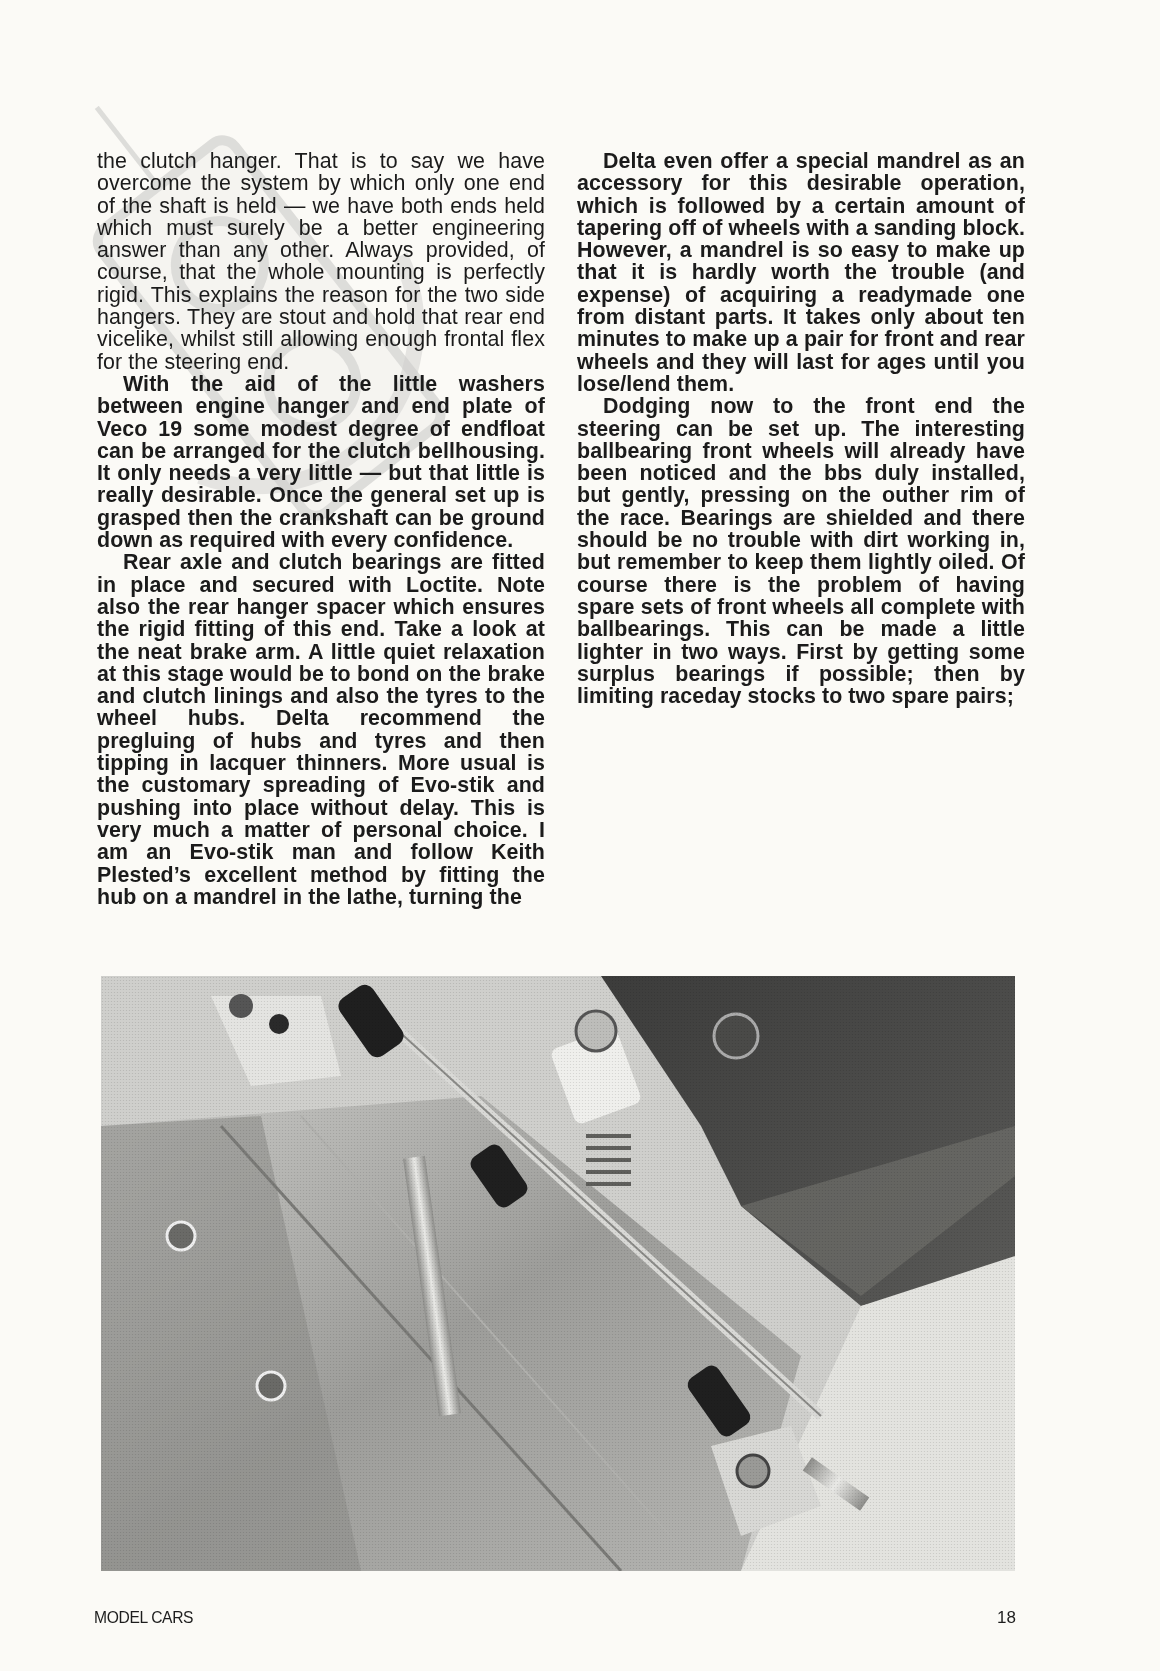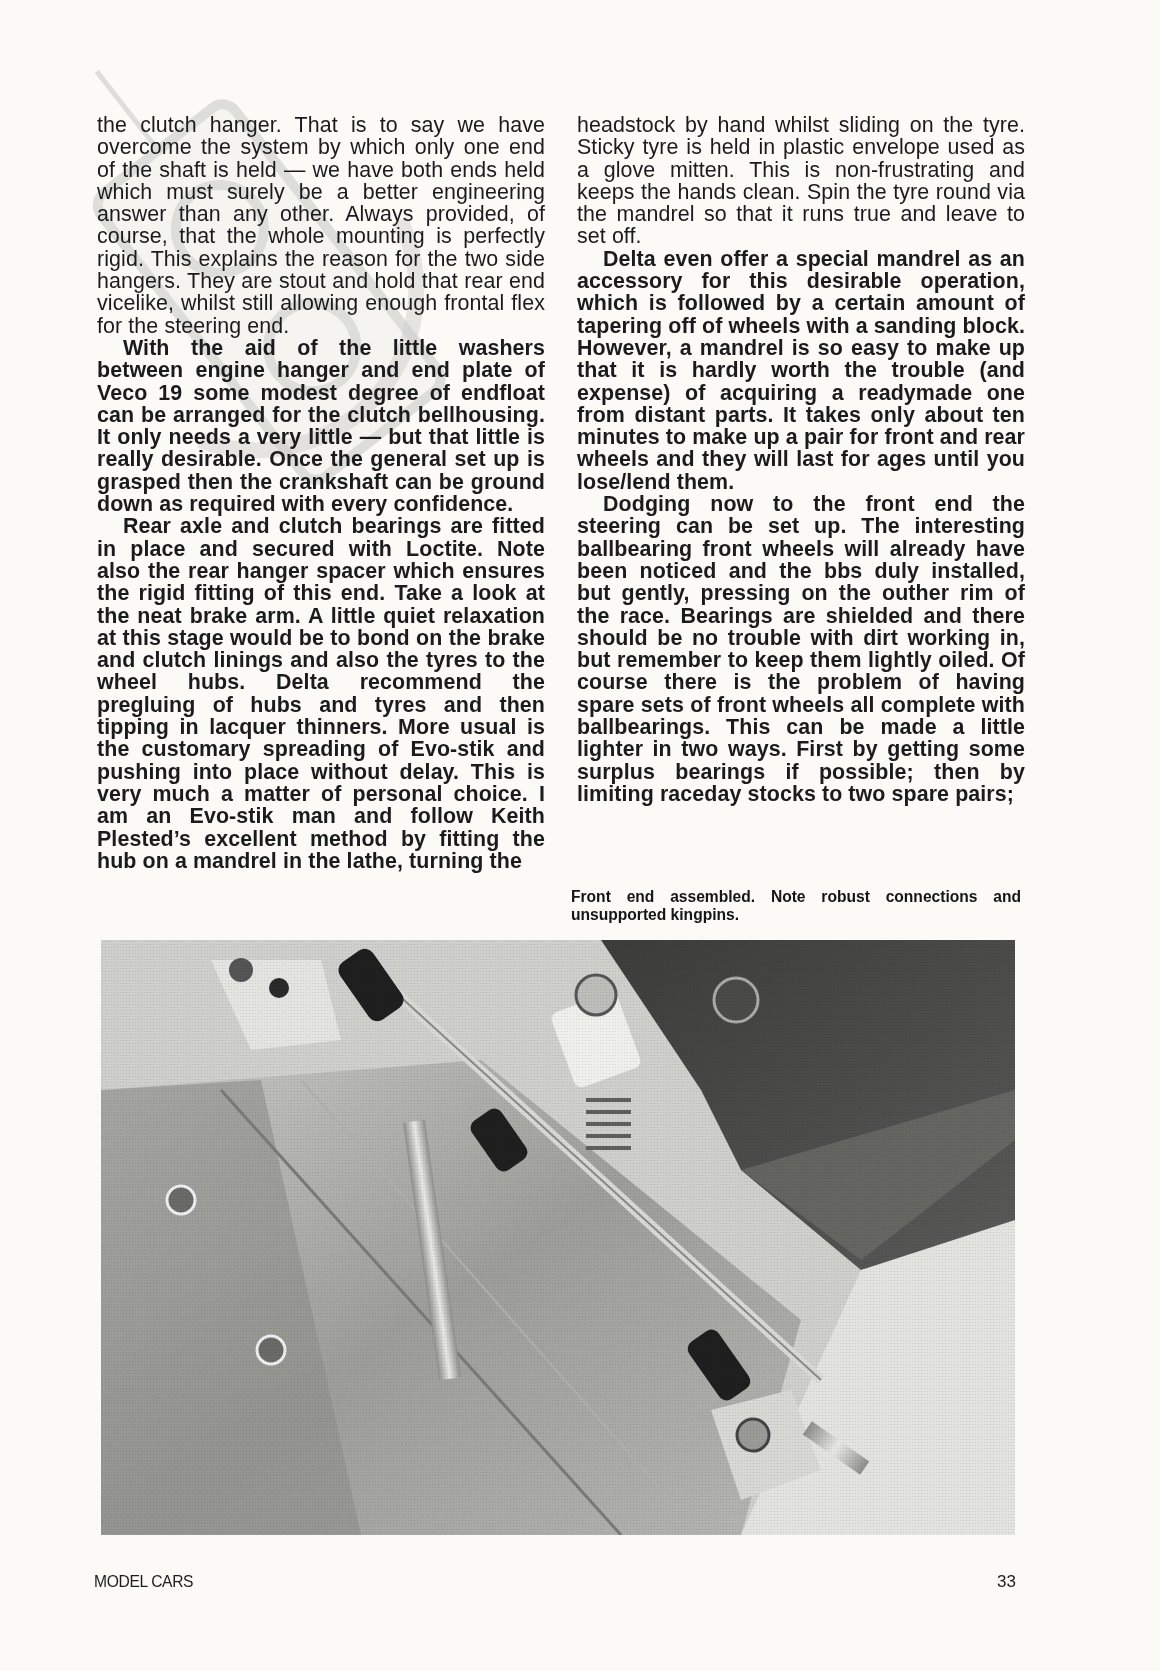--- a/index.html
+++ b/index.html
@@ -4,21 +4,21 @@
 <style>
   html, body { margin: 0; padding: 0; }
   body {
     width: 1160px; height: 1671px;
     background: #fbfaf6;
     position: relative;
     overflow: hidden;
     font-family: "Liberation Sans", "DejaVu Sans", sans-serif;
     color: #1b1b1b;
   }
-  .page { position: absolute; inset: 0; }
+  .page { position: absolute; inset: 0; margin-top: 36px; }
 
   
   .watermark {
     position: absolute; left: 60px; top: 70px; width: 420px; height: 430px;
     pointer-events: none; opacity: 0.55;
   }
 
   .col {
     position: absolute;
     width: 448px;
@@ -71,26 +71,24 @@
     <path d="M 140 370 A 160 160 0 0 0 340 150" fill="none" stroke="#a9a9a9" stroke-width="16" opacity="0.5"></path>
   </svg>
 
   <div class="col col-left">
     <p>the clutch hanger. That is to say we have overcome the system by which only one end of the shaft is held — we have both ends held which must surely be a better engineering answer than any other. Always provided, of course, that the whole mounting is perfectly rigid. This explains the reason for the two side hangers. They are stout and hold that rear end vicelike, whilst still allowing enough frontal flex for the steering end.</p>
     <p class="indent">With the aid of the little washers between engine hanger and end plate of Veco 19 some modest degree of endfloat can be arranged for the clutch bellhousing. It only needs a very little — but that little is really desirable. Once the general set up is grasped then the crankshaft can be ground down as required with every confidence.</p>
     <p class="indent">Rear axle and clutch bearings are fitted in place and secured with Loctite. Note also the rear hanger spacer which ensures the rigid fitting of this end. Take a look at the neat brake arm. A little quiet relaxation at this stage would be to bond on the brake and clutch linings and also the tyres to the wheel hubs. Delta recommend the pregluing of hubs and tyres and then tipping in lacquer thinners. More usual is the customary spreading of Evo-stik and pushing into place without delay. This is very much a matter of personal choice. I am an Evo-stik man and follow Keith Plested’s excellent method by fitting the hub on a mandrel in the lathe, turning the</p>
   </div>
 
   <div class="col col-right">
-    <p>headstock by hand whilst sliding on the tyre. Sticky tyre is held in plastic envelope used as a glove mitten. This is non-frustrating and keeps the hands clean. Spin the tyre round via the mandrel so that it runs true and leave to set off.</p>
     <p class="indent">Delta even offer a special mandrel as an accessory for this desirable operation, which is followed by a certain amount of tapering off of wheels with a sanding block. However, a mandrel is so easy to make up that it is hardly worth the trouble (and expense) of acquiring a readymade one from distant parts. It takes only about ten minutes to make up a pair for front and rear wheels and they will last for ages until you lose/lend them.</p>
     <p class="indent">Dodging now to the front end the steering can be set up. The interesting ballbearing front wheels will already have been noticed and the bbs duly installed, but gently, pressing on the outher rim of the race. Bearings are shielded and there should be no trouble with dirt working in, but remember to keep them lightly oiled. Of course there is the problem of having spare sets of front wheels all complete with ballbearings. This can be made a little lighter in two ways. First by getting some surplus bearings if possible; then by limiting raceday stocks to two spare pairs;</p>
   </div>
 
-  <div class="caption">Front end assembled. Note robust connections and unsupported kingpins.</div>
 
   <div class="photo">
     <svg width="914" height="595" viewBox="0 0 914 595">
       <defs>
         <linearGradient id="gPlate" x1="0" y1="0" x2="1" y2="1">
           <stop offset="0" stop-color="#c8c8c5"></stop>
           <stop offset="0.5" stop-color="#9d9d9a"></stop>
           <stop offset="1" stop-color="#b5b5b2"></stop>
         </linearGradient>
         <linearGradient id="gDark" x1="0" y1="0" x2="1" y2="1">
@@ -152,14 +150,14 @@
       <circle cx="80" cy="260" r="14" fill="#6a6a67" stroke="#eee" stroke-width="3"></circle>
       <circle cx="170" cy="410" r="14" fill="#6a6a67" stroke="#eee" stroke-width="3"></circle>
 
       <circle cx="635" cy="60" r="22" fill="#4a4a48" stroke="#aaa" stroke-width="3"></circle>
 
       <rect width="914" height="595" fill="url(#halftone)"></rect>
     </svg>
   </div>
 
   <div class="footer-left">MODEL CARS</div>
-  <div class="footer-right">33</div>
+  <div class="footer-right">18</div>
 </div>
 
 </body></html>

